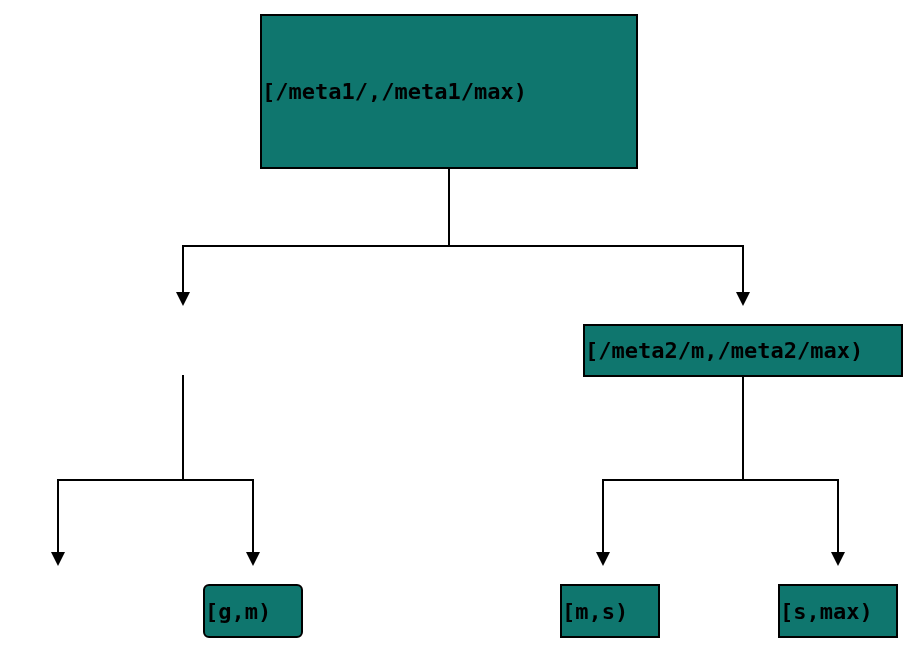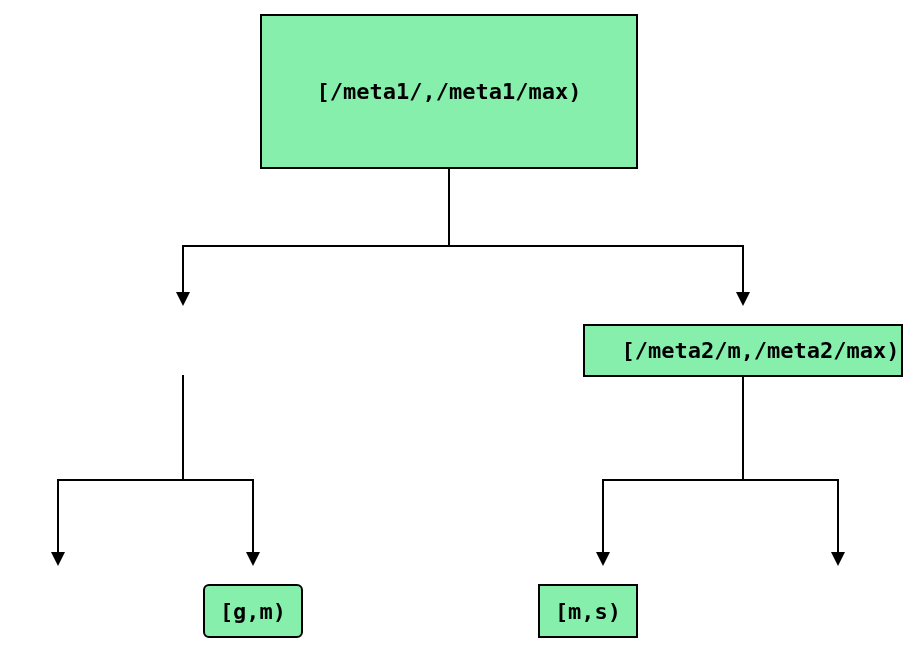--- a/index.html
+++ b/index.html
@@ -29,35 +29,35 @@
     stroke-linecap: square;
   }
   .connectors polygon {
     fill: #000000;
     stroke: none;
   }
   .node {
     position: absolute;
     box-sizing: border-box;
     border: 2px solid #000000;
-    background: #86efac;
+    background: #0f766e;
     display: flex;
     align-items: center;
-    justify-content: center;
+    justify-content: flex-start;
     font-size: 22px;
     font-weight: bold;
     color: #000000;
     white-space: nowrap;
   }
   .node-root       { left: 260px; top: 14px;  width: 378px; height: 155px; }
   .node-left       { left: 22px;  top: 324px; width: 322px; height: 52px;  }
-  .node-right      { left: 583px; top: 324px; width: 320px; height: 53px; padding-left: 35px;  }
+  .node-right      { left: 583px; top: 324px; width: 320px; height: 53px;  }
   .node-leaf-ag    { left: 8px;   top: 584px; width: 100px; height: 54px;  }
   .node-leaf-gm    { left: 203px; top: 584px; width: 100px; height: 54px; border-radius: 6px;  }
-  .node-leaf-ms    { left: 538px; top: 584px; width: 100px; height: 54px;  }
+  .node-leaf-ms    { left: 560px; top: 584px; width: 100px; height: 54px;  }
   .node-leaf-smax  { left: 778px; top: 584px; width: 120px; height: 54px;  }
 </style>
 </head>
 <body>
 
 <div class="canvas">
 
   <svg class="connectors" viewBox="0 0 912 652" xmlns="http://www.w3.org/2000/svg">
 
     <path d="M449,169 V246"></path>
@@ -93,14 +93,17 @@
 
 
   <div class="node node-leaf-gm">
     <span>[g,m)</span>
   </div>
 
   <div class="node node-leaf-ms">
     <span>[m,s)</span>
   </div>
 
+  <div class="node node-leaf-smax">
+    <span>[s,max)</span>
+  </div>
 
 </div>
 
 </body></html>

